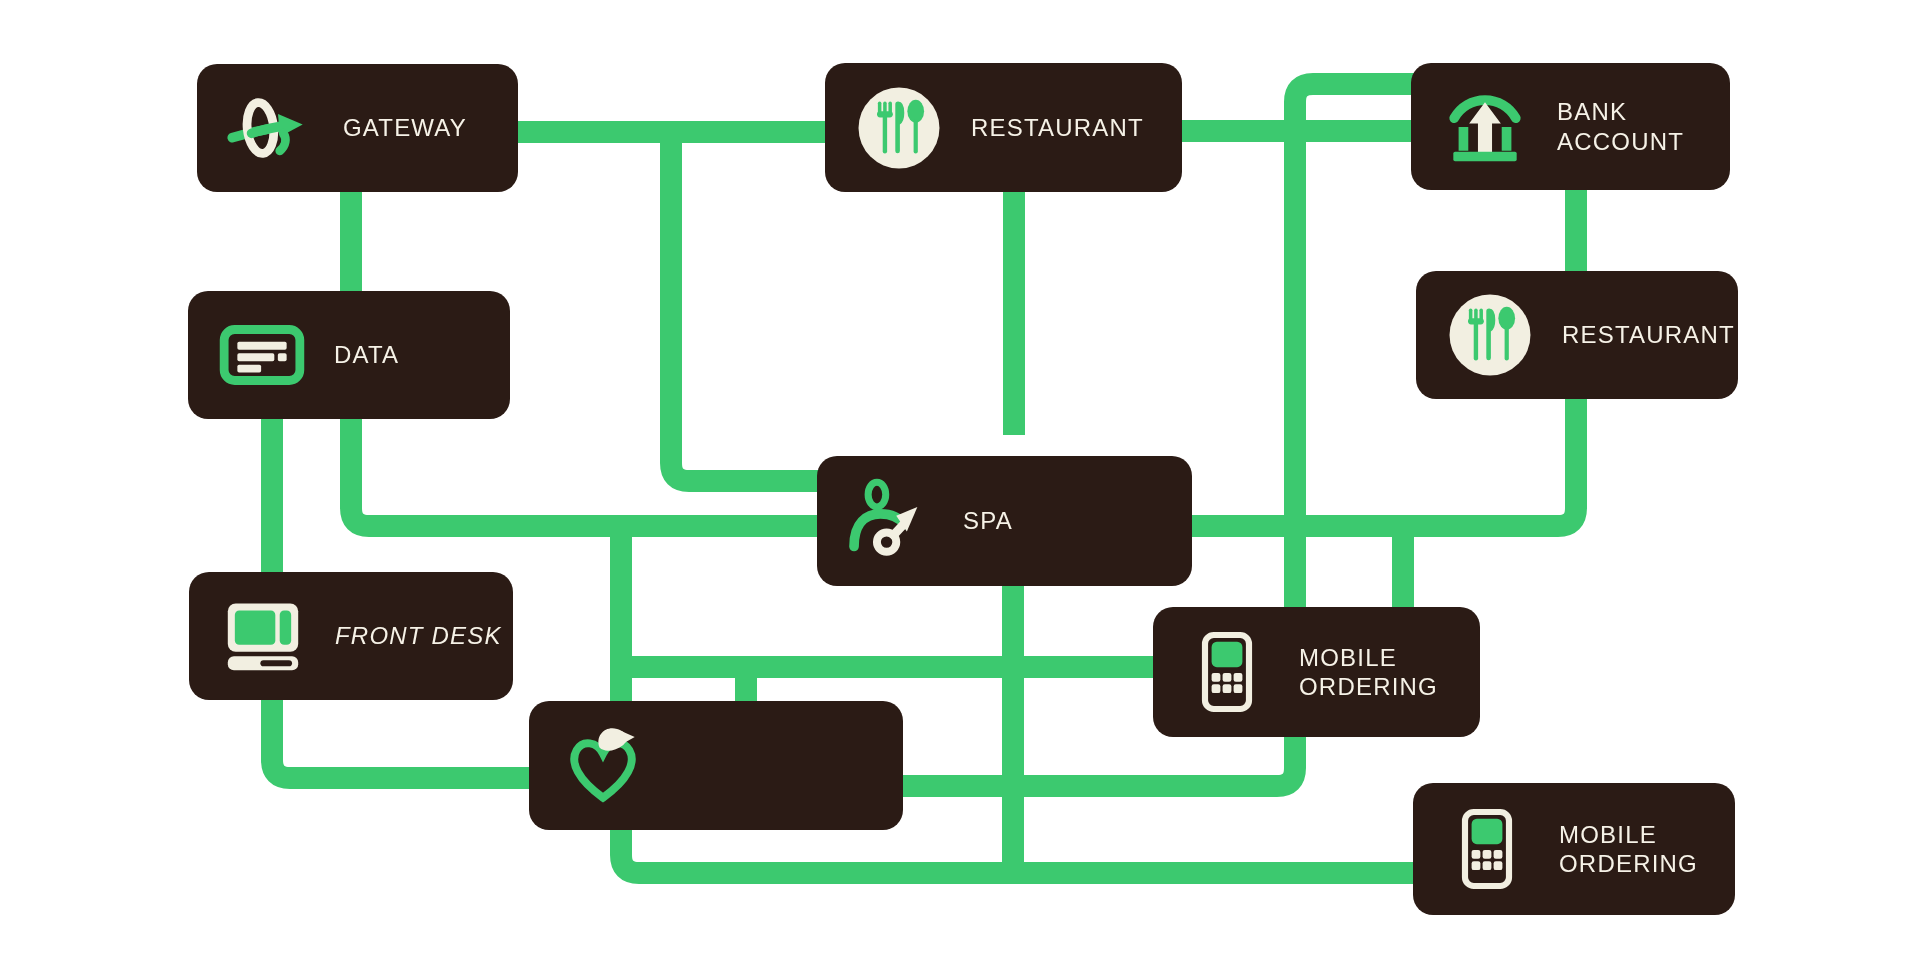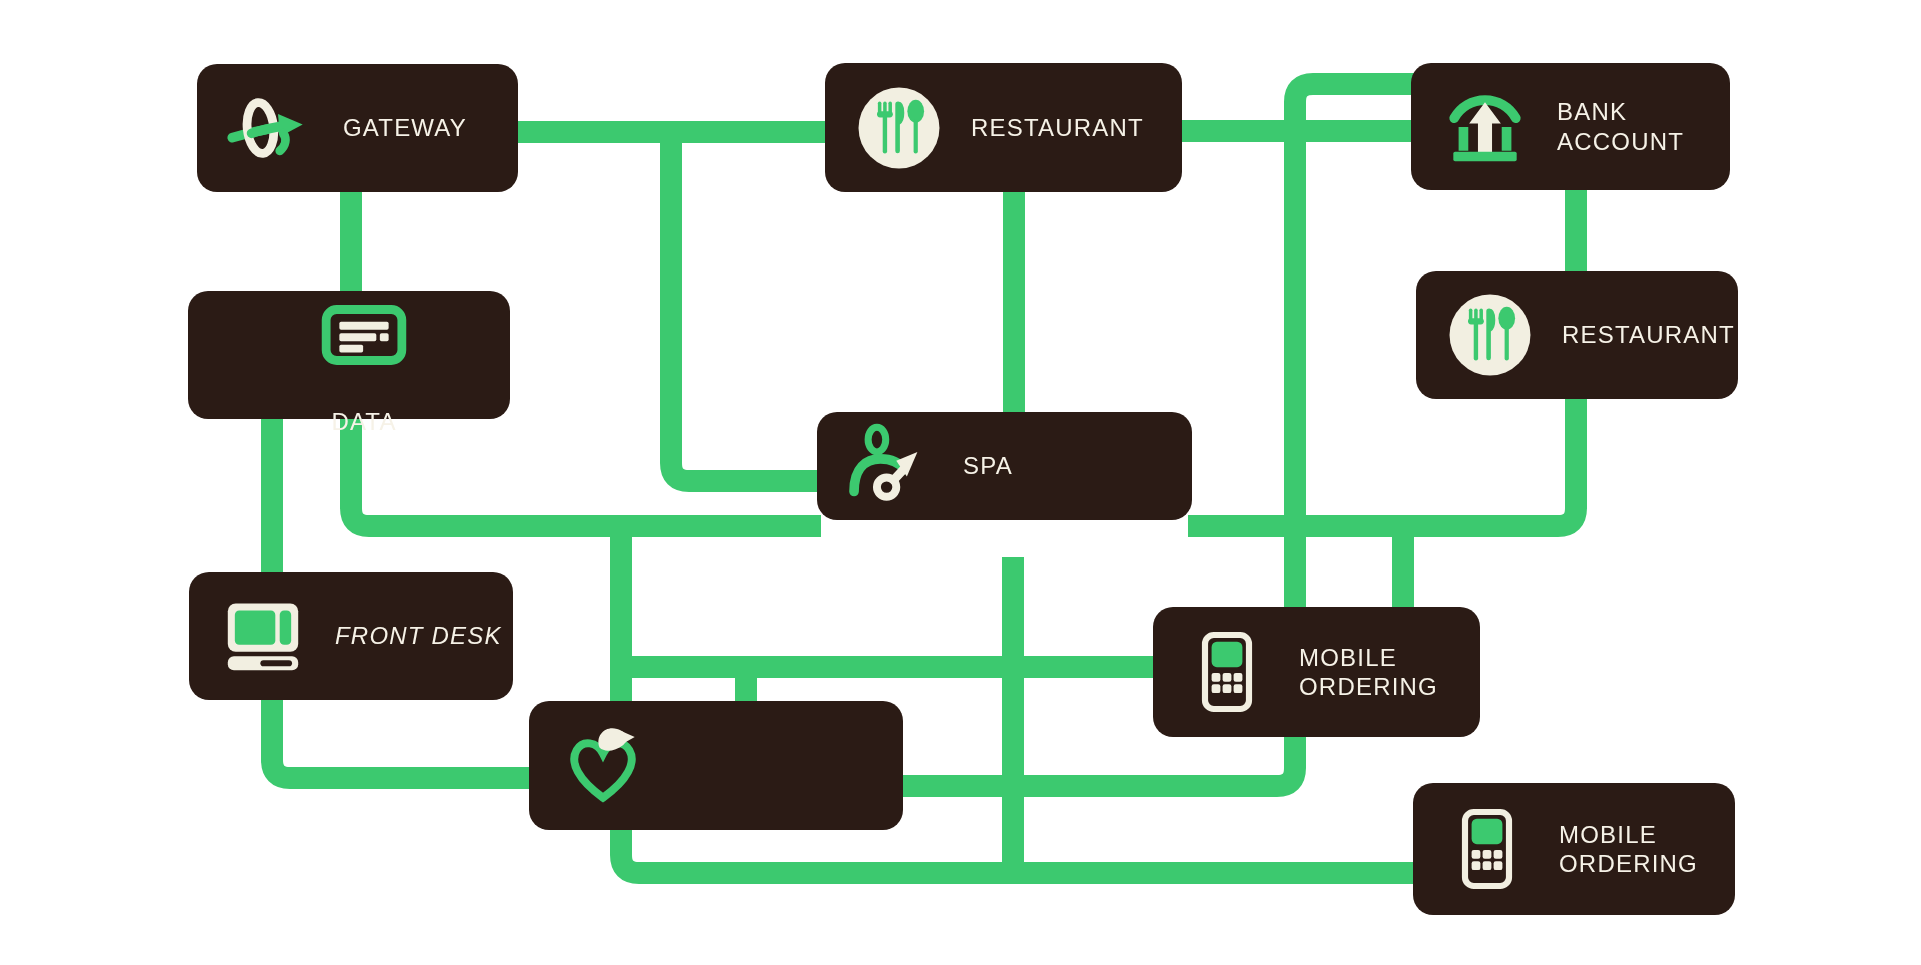--- a/index.html
+++ b/index.html
@@ -103,21 +103,21 @@
           <svg viewBox="0 0 100 100" fill="none">
             <path d="M15 40 A 40 40 0 0 1 85 40" stroke="#3cc96f" stroke-width="11" stroke-linecap="round"></path>
             <path d="M50 22 L68 46 L58 46 L58 80 L42 80 L42 46 L32 46 Z" fill="#f2efe1"></path>
             <rect x="20" y="50" width="11" height="27" fill="#3cc96f"></rect>
             <rect x="69" y="50" width="11" height="27" fill="#3cc96f"></rect>
             <rect x="14" y="78" width="72" height="11" rx="2" fill="#3cc96f"></rect>
           </svg>
         </span>
         <span class="label">BANK ACCOUNT</span>
       </div>
-      <div class="node" style="left: 188px; top: 291px; width: 322px; height: 128px; flex-direction: column;">
+      <div class="node" style="left: 188px; top: 291px; width: 322px; height: 128px;">
         <span class="icon">
           <svg viewBox="0 0 100 100" fill="none">
             <rect x="7" y="21" width="86" height="58" rx="12" stroke="#3cc96f" stroke-width="10"></rect>
             <rect x="22" y="35" width="56" height="9" rx="2" fill="#f2efe1"></rect>
             <rect x="22" y="48" width="42" height="9" rx="2" fill="#f2efe1"></rect>
             <rect x="68" y="48" width="10" height="9" rx="2" fill="#f2efe1"></rect>
             <rect x="22" y="61" width="27" height="9" rx="2" fill="#f2efe1"></rect>
           </svg>
         </span>
         <span class="label">DATA</span>
@@ -133,21 +133,21 @@
               <rect x="25" y="31" width="18" height="7" rx="3.5"></rect>
               <rect x="31.5" y="35" width="5" height="44" rx="2.5"></rect>
               <path d="M49 20 q7 0 7 13 q0 10 -5 13 l0 0 l0 30 a2.6 2.6 0 0 1 -5.2 0 l0 -53 q0 -3 3.2 -3 z"></path>
               <ellipse cx="69" cy="31" rx="9.5" ry="13"></ellipse>
               <rect x="66.6" y="40" width="4.8" height="39" rx="2.4"></rect>
             </g>
           </svg>
         </span>
         <span class="label">RESTAURANT</span>
       </div>
-      <div class="node" style="left: 817px; top: 412px; width: 375px; height: 108px;">
+      <div class="node" style="left: 817px; top: 456px; width: 375px; height: 130px;">
         <span class="icon">
           <svg viewBox="0 0 100 100" fill="none">
             <ellipse cx="34" cy="20" rx="10" ry="14" stroke="#3cc96f" stroke-width="8"></ellipse>
             <path d="M8 79 C 8 52 22 42 38 42 C 52 42 60 47 65 54" stroke="#3cc96f" stroke-width="11" stroke-linecap="round"></path>
             <circle cx="45" cy="74" r="11" stroke="#f2efe1" stroke-width="9"></circle>
             <path d="M53 66 L66 52" stroke="#f2efe1" stroke-width="10" stroke-linecap="round"></path>
             <path d="M80 34 L56 44 L68 62 Z" fill="#f2efe1"></path>
           </svg>
         </span>
         <span class="label">SPA</span>

